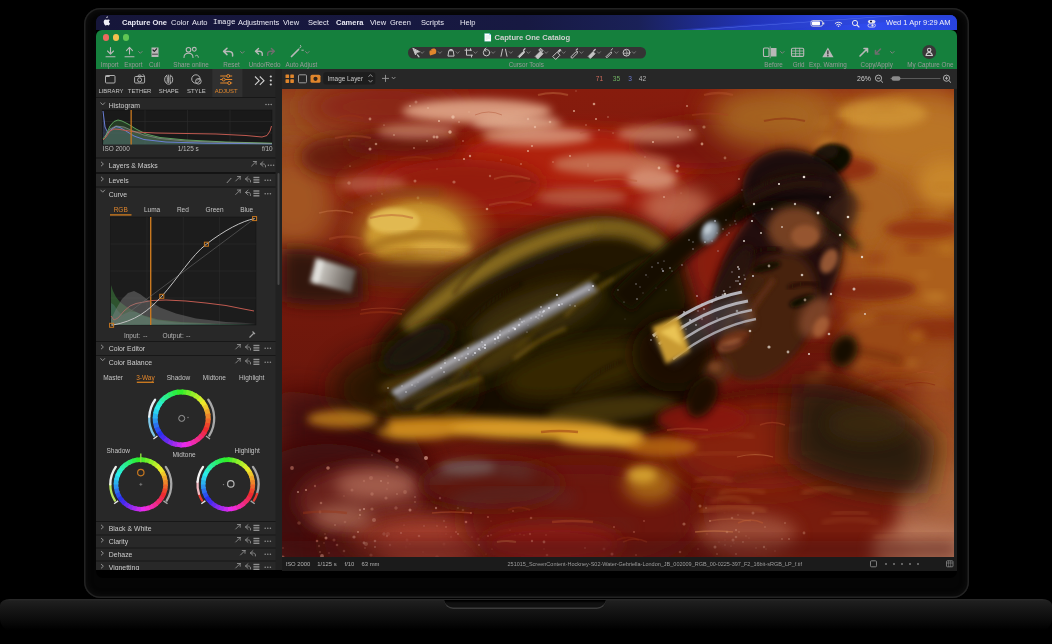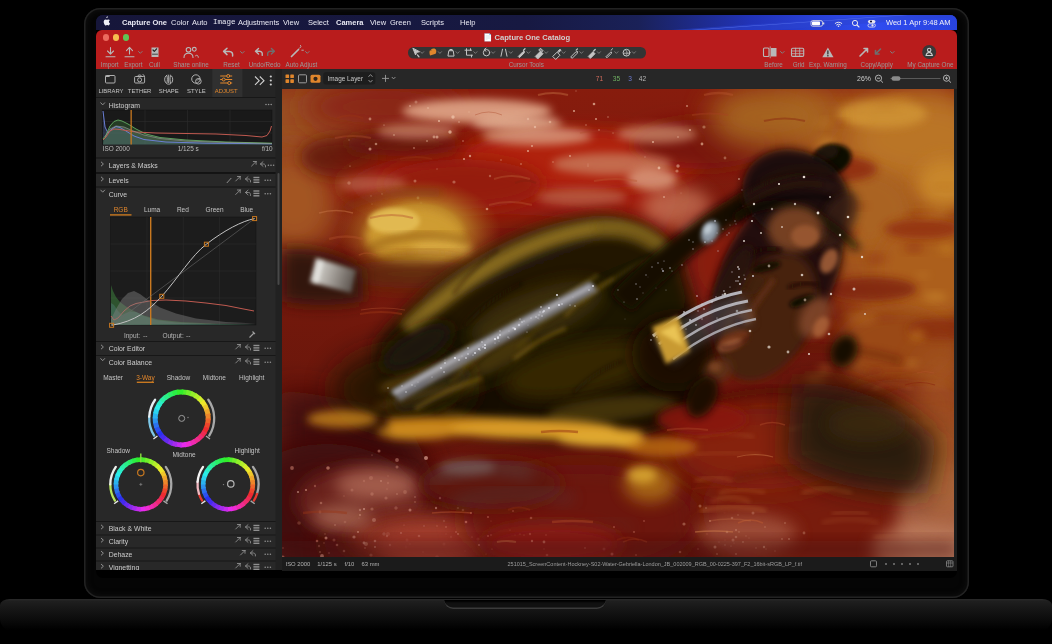--- a/index.html
+++ b/index.html
@@ -18,21 +18,21 @@
     border-radius:10px 10px 18px 18px / 6px 6px 14px 14px; }
   #scoop { left:444px; top:599.5px; width:162px; height:9.5px; background:#111111;
     border-radius:0 0 11px 11px; box-shadow: inset 0 -1.5px 0 #3a3a3a, inset 0 2px 2px #000; }
 
   
   #menubar { left:0; top:0; width:861px; height:15px;
     background:linear-gradient(100deg,#15153a 0%,#181840 45%,#1b2060 62%,#2335b8 76%,#2c47e8 88%,#2742d8 100%);
     color:#e8e8f2; font-size:7.5px; overflow:hidden;}
   #menubar .it { position:absolute; top:3.2px; }
   
-  #win { left:0; top:15px; width:861px; height:540px; background:#b91c1c; border-radius:6px 6px 0 0; }
+  #win { left:0; top:15px; width:861px; height:540px; background:#15803d; border-radius:6px 6px 0 0; }
 
   #titlebar { left:0; top:0; width:861px; height:15px; }
   .tl { position:absolute; top:4.3px; width:6.4px; height:6.4px; border-radius:50%; }
   #title { position:absolute; top:3.4px; width:100%; text-align:center; color:#cfcfcf;
      font-size:7.6px; font-weight:bold; }
 
   #toolbar { left:0; top:15px; width:861px; height:24px; }
 
   
   #sidebar { left:0; top:39px; width:185.5px; height:501px; background:#232323; overflow:hidden;}
@@ -92,21 +92,21 @@
         <circle cx="45" cy="4" r="2.6" fill="none" stroke="#e6e6f0" stroke-width="1"></circle>
         <path d="M47 6 l2 2" stroke="#e6e6f0" stroke-width="1.1" stroke-linecap="round"></path>
         <g fill="#e6e6f0">
           <rect x="58" y="0.9" width="7.4" height="3.3" rx="1.65"></rect>
           <rect x="58" y="4.8" width="7.4" height="3.3" rx="1.65" fill="none" stroke="#e6e6f0" stroke-width="0.8"></rect>
           <circle cx="61" cy="2.5" r="1.1" fill="#17173b"></circle>
           <circle cx="62.5" cy="6.45" r="1.1"></circle>
         </g>
       </svg>
       <span class="it" style="left:790px; color:#f0f0f8;">Wed 1 Apr</span>
-      <span class="it" style="left:827px; color:#f0f0f8;">9:48 AM</span>
+      <span class="it" style="left:827px; color:#f0f0f8;">9:29 AM</span>
     </div>
     <div id="win" class="abs">
       <div id="titlebar" class="abs">
         <div class="tl" style="left:7px; background:#ec6a5e;"></div>
         <div class="tl" style="left:17px; background:#f5bf4f;"></div>
         <div class="tl" style="left:27px; background:#61c554;"></div>
         <div id="title">📄 Capture One Catalog</div>
       </div>
       <div id="toolbar" class="abs">
       <svg width="861" height="24" viewBox="0 0 861 24" font-family="Liberation Sans, sans-serif">

